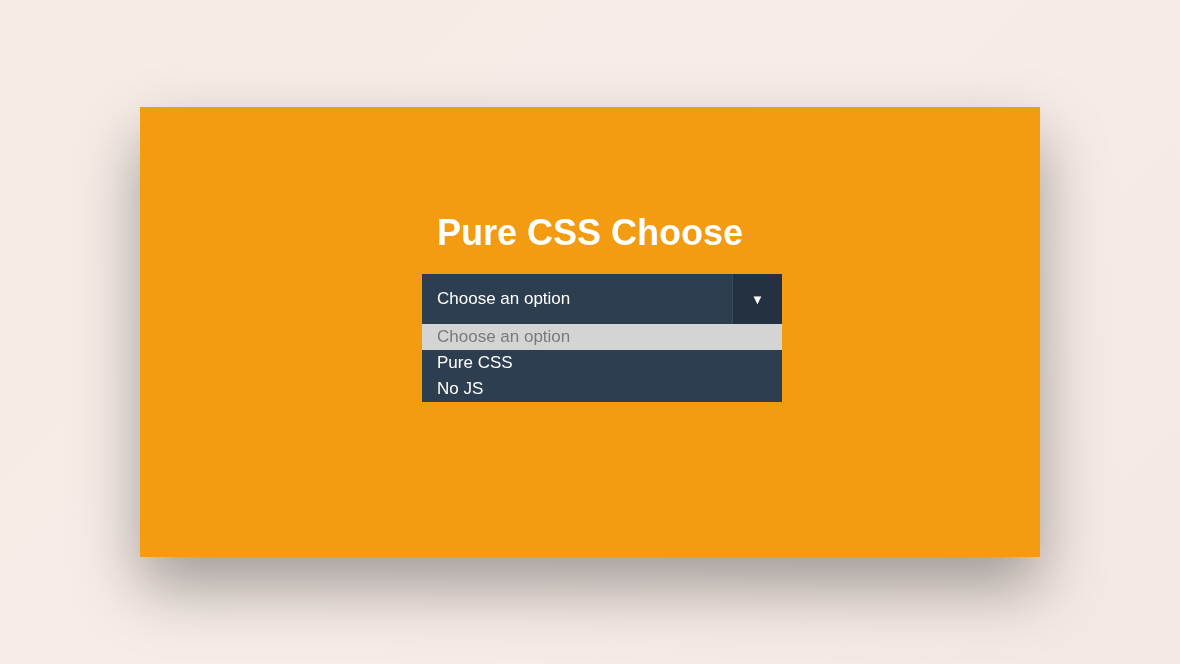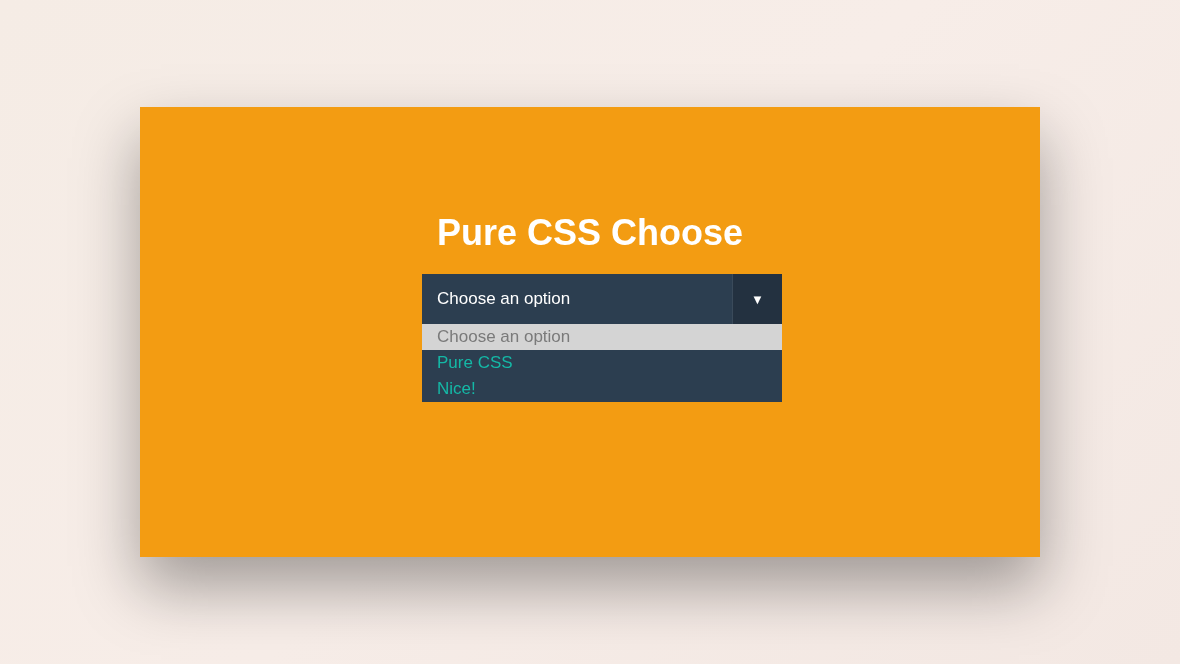--- a/index.html
+++ b/index.html
@@ -74,21 +74,21 @@
     }
     
     .options-list {
       background: #2c3e50;
       width: 100%;
     }
     
     .option {
       padding: 3px 15px;
       font-size: 17px;
-      color: #14b8a6;
+      color: #ffffff;
       cursor: pointer;
     }
     
     .option.selected {
       background: #d4d4d4;
       color: #7a7a7a;
     }
   </style>
 </head>
 <body>
@@ -100,16 +100,16 @@
     <div class="select-header">
       <div class="select-label">Choose an option</div>
       <div class="select-arrow">
         <span>▼</span>
       </div>
     </div>
 
     <div class="options-list">
       <div class="option selected">Choose an option</div>
       <div class="option">Pure CSS</div>
-      <div class="option">Nice!</div>
+      <div class="option">No JS</div>
     </div>
   </div>
 </div>
 
 </body></html>

